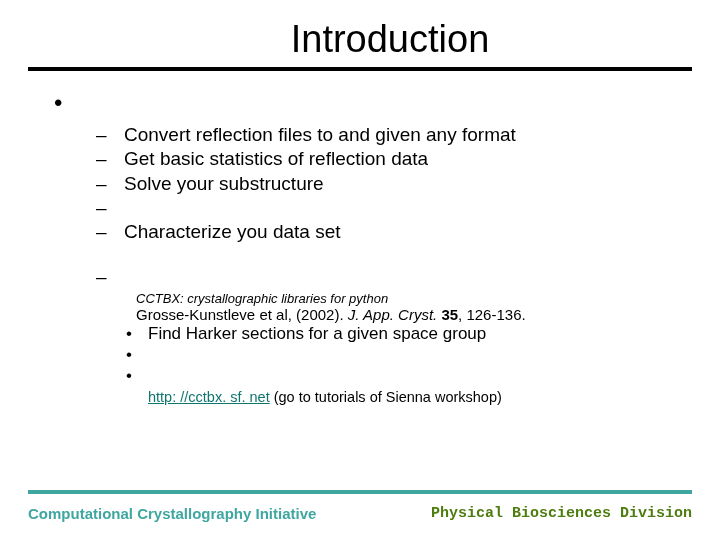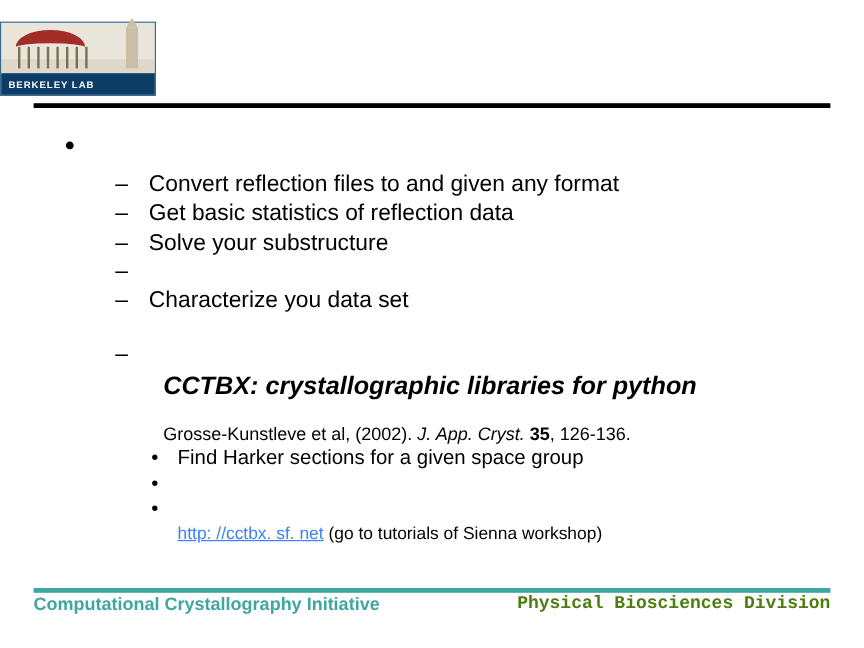--- a/index.html
+++ b/index.html
@@ -79,84 +79,70 @@
   .l2 {
     display: flex;
     font-size: 19px;
     line-height: 1.28;
     color: #000;
   }
   .l2 .bullet { width: 28px; }
   .gap { height: 20px; }
   .l3-group { padding-left: 72px; }
   .l3-caption {
-    font-size: 21px;
+    font-size: 13px;
     font-style: italic;
-    font-weight: bold;
+    font-weight: normal;
     padding-left: 82px;
     margin-top: 2px;
   }
   .l3-ref {
     font-size: 15px;
     padding-left: 82px;
-    margin-top: 20px;
+    margin-top: 0;
   }
   .l3-ref .ital { font-style: italic; }
   .l3-ref .bold { font-weight: bold; }
   .l3 {
     display: flex;
     font-size: 17px;
     line-height: 1.25;
     color: #000;
   }
   .l3 .bullet { width: 22px; }
   .link-line {
     padding-left: 94px;
     font-size: 14.5px;
     margin-top: 2px;
   }
-  .link-line a { color: #3b82f6; text-decoration: underline; }
+  .link-line a { color: #0f766e; text-decoration: underline; }
   .footer-bar {
     position: absolute;
     left: 28px; right: 28px; bottom: 46px;
     height: 4px;
     background: #3fa6a0;
   }
   .footer {
     position: absolute;
-    left: 28px; right: 28px; bottom: 28px;
+    left: 28px; right: 28px; bottom: 18px;
     display: flex;
     justify-content: space-between;
     font-size: 15px;
     font-weight: bold;
   }
   .footer-left { color: #3fa6a0; }
   .footer-right { color: #4d7c0f; font-family: Liberation Mono, monospace; }
 </style>
 </head>
 <body>
 
 <div class="slide">
 
   <div class="title-row">
-    <div class="logo">
-      <div class="logo-roof"></div>
-      <div class="logo-pillars">
-          <span></span>
-          <span></span>
-          <span></span>
-          <span></span>
-          <span></span>
-          <span></span>
-          <span></span>
-          <span></span>
-        </div>
-      <div class="logo-tower"></div>
-      <div class="logo-band">BERKELEY LAB</div>
-    </div>
+    <div class="title">Introduction</div>
   </div>
 
   <div class="hr-top"></div>
 
   <div class="content">
 
     <div class="l1">
       <span class="bullet">•</span>
     </div>
 

